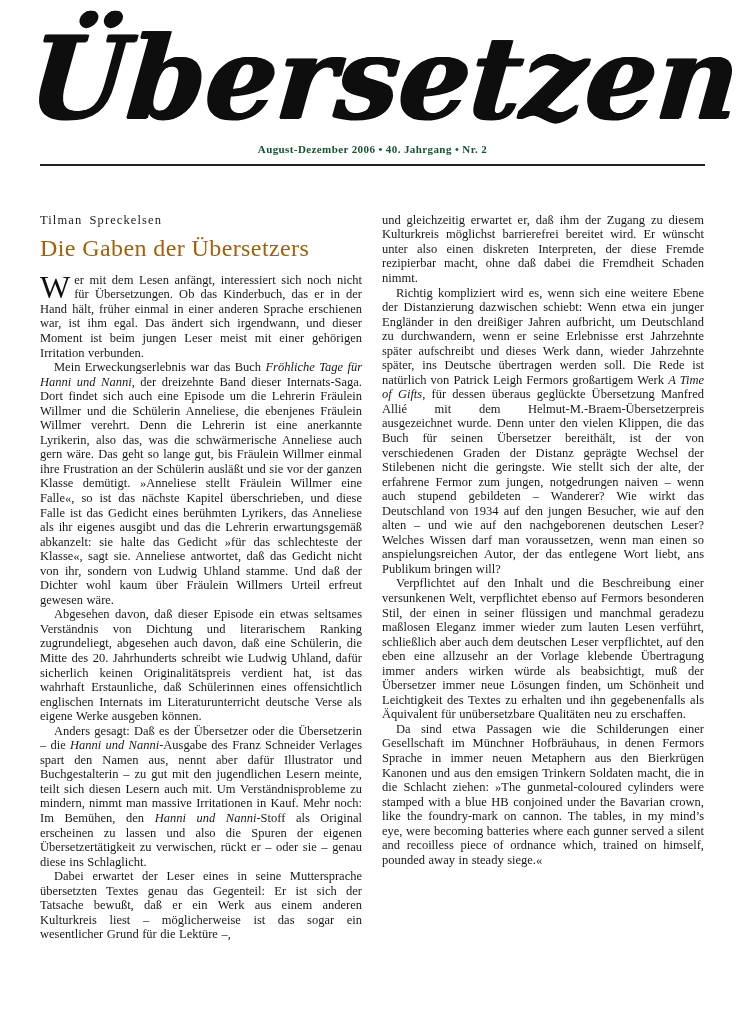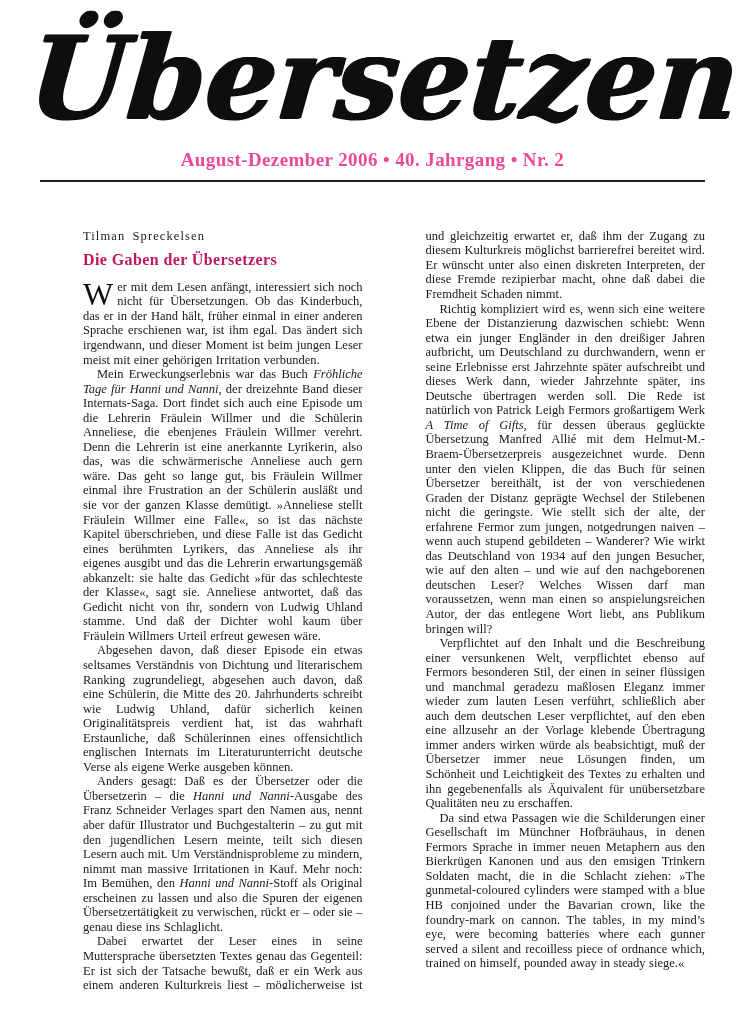--- a/index.html
+++ b/index.html
@@ -21,53 +21,52 @@
     font-weight: bold;
     font-size: 112px;
     line-height: 1.15;
     letter-spacing: 0px;
     white-space: nowrap;
     transform: skewX(-5deg) scaleY(1.02);
     text-shadow: 1.6px 0 0 currentColor, -0.8px 0 0 currentColor, 0 1px 0 currentColor;
     color: #0e0e0e;
   }
   .dateline {
-    margin-top: 6px;
-    font-size: 19px;
+    font-size: 11px;
     font-weight: bold;
     letter-spacing: 0.4px;
-    color: #ec4899;
+    color: #14532d;
   }
   .rule {
     border: none;
     border-top: 2px solid #222222;
     margin: 9px 40px 0 40px;
   }
   .columns {
     display: flex;
     gap: 20px;
     padding: 0 40px;
     margin-top: 47px;
     height: 760px;
     overflow: hidden;
   }
-  .col { width: 322px; margin-left: 43px; }
+  .col { width: 322px; }
   .author {
     font-size: 12.5px;
     letter-spacing: 1.1px;
     word-spacing: 3px;
     margin: 0 0 7px 0;
     color: #1c1c1c;
   }
   .headline {
-    font-size: 16px;
-    font-weight: bold;
+    font-size: 24px;
+    font-weight: normal;
     letter-spacing: 0.4px;
     margin: 0 0 11px 0;
-    color: #be185d;
+    color: #a16207;
   }
   .para {
     margin: 0;
     font-size: 12.5px;
     line-height: 14.55px;
     text-align: justify;
     word-spacing: 0.4px;
     color: #181818;
   }
   .para.indent { text-indent: 14px; }
@@ -93,21 +92,21 @@
 
   <main class="columns">
     <div class="col">
       <div class="author">Tilman Spreckelsen</div>
       <h2 class="headline">Die Gaben der Übersetzers</h2>
       <div class="paras">
           <p class="para"><span class="dropcap">W</span><span>er mit dem Lesen anfängt, interessiert sich noch nicht für Übersetzungen. Ob das Kinderbuch, das er in der Hand hält, früher einmal in einer anderen Sprache erschienen war, ist ihm egal. Das ändert sich irgendwann, und dieser Moment ist beim jungen Leser meist mit einer gehörigen Irritation verbunden.</span></p>
           <p class="para indent"><span>Mein Erweckungserlebnis war das Buch </span><em>Fröhliche Tage für Hanni und Nanni</em><span>, der dreizehnte Band dieser Internats-Saga. Dort findet sich auch eine Episode um die Lehrerin Fräulein Willmer und die Schülerin Anneliese, die ebenjenes Fräulein Willmer verehrt. Denn die Lehrerin ist eine anerkannte Lyrikerin, also das, was die schwärmerische Anneliese auch gern wäre. Das geht so lange gut, bis Fräulein Willmer einmal ihre Frustration an der Schülerin ausläßt und sie vor der ganzen Klasse demütigt. »Anneliese stellt Fräulein Willmer eine Falle«, so ist das nächste Kapitel überschrieben, und diese Falle ist das Gedicht eines berühmten Lyrikers, das Anneliese als ihr eigenes ausgibt und das die Lehrerin erwartungsgemäß abkanzelt: sie halte das Gedicht »für das schlechteste der Klasse«, sagt sie. Anneliese antwortet, daß das Gedicht nicht von ihr, sondern von Ludwig Uhland stamme. Und daß der Dichter wohl kaum über Fräulein Willmers Urteil erfreut gewesen wäre.</span></p>
           <p class="para indent"><span>Abgesehen davon, daß dieser Episode ein etwas seltsames Verständnis von Dichtung und literarischem Ranking zugrundeliegt, abgesehen auch davon, daß eine Schülerin, die Mitte des 20. Jahrhunderts schreibt wie Ludwig Uhland, dafür sicherlich keinen Originalitätspreis verdient hat, ist das wahrhaft Erstaunliche, daß Schülerinnen eines offensichtlich englischen Internats im Literaturunterricht deutsche Verse als eigene Werke ausgeben können.</span></p>
           <p class="para indent"><span>Anders gesagt: Daß es der Übersetzer oder die Übersetzerin – die </span><em>Hanni und Nanni</em><span>-Ausgabe des Franz Schneider Verlages spart den Namen aus, nennt aber dafür Illustrator und Buchgestalterin – zu gut mit den jugendlichen Lesern meinte, teilt sich diesen Lesern auch mit. Um Verständnisprobleme zu mindern, nimmt man massive Irritationen in Kauf. Mehr noch: Im Bemühen, den </span><em>Hanni und Nanni</em><span>-Stoff als Original erscheinen zu lassen und also die Spuren der eigenen Übersetzertätigkeit zu verwischen, rückt er – oder sie – genau diese ins Schlaglicht.</span></p>
-          <p class="para indent"><span>Dabei erwartet der Leser eines in seine Muttersprache übersetzten Textes genau das Gegenteil: Er ist sich der Tatsache bewußt, daß er ein Werk aus einem anderen Kulturkreis liest – möglicherweise ist das sogar ein verpflichtet Grund für die Lektüre –,</span></p>
+          <p class="para indent"><span>Dabei erwartet der Leser eines in seine Muttersprache übersetzten Textes genau das Gegenteil: Er ist sich der Tatsache bewußt, daß er ein Werk aus einem anderen Kulturkreis liest – möglicherweise ist das sogar ein wesentlicher Grund für die Lektüre –,</span></p>
         </div>
     </div>
     <div class="col">
       <div class="paras">
           <p class="para"><span>und gleichzeitig erwartet er, daß ihm der Zugang zu diesem Kulturkreis möglichst barrierefrei bereitet wird. Er wünscht unter also einen diskreten Interpreten, der diese Fremde rezipierbar macht, ohne daß dabei die Fremdheit Schaden nimmt.</span></p>
           <p class="para indent"><span>Richtig kompliziert wird es, wenn sich eine weitere Ebene der Distanzierung dazwischen schiebt: Wenn etwa ein junger Engländer in den dreißiger Jahren aufbricht, um Deutschland zu durchwandern, wenn er seine Erlebnisse erst Jahrzehnte später aufschreibt und dieses Werk dann, wieder Jahrzehnte später, ins Deutsche übertragen werden soll. Die Rede ist natürlich von Patrick Leigh Fermors großartigem Werk </span><em>A Time of Gifts</em><span>, für dessen überaus geglückte Übersetzung Manfred Allié mit dem Helmut-M.-Braem-Übersetzerpreis ausgezeichnet wurde. Denn unter den vielen Klippen, die das Buch für seinen Übersetzer bereithält, ist der von verschiedenen Graden der Distanz geprägte Wechsel der Stilebenen nicht die geringste. Wie stellt sich der alte, der erfahrene Fermor zum jungen, notgedrungen naiven – wenn auch stupend gebildeten – Wanderer? Wie wirkt das Deutschland von 1934 auf den jungen Besucher, wie auf den alten – und wie auf den nachgeborenen deutschen Leser? Welches Wissen darf man voraussetzen, wenn man einen so anspielungsreichen Autor, der das entlegene Wort liebt, ans Publikum bringen will?</span></p>
           <p class="para indent"><span>Verpflichtet auf den Inhalt und die Beschreibung einer versunkenen Welt, verpflichtet ebenso auf Fermors besonderen Stil, der einen in seiner flüssigen und manchmal geradezu maßlosen Eleganz immer wieder zum lauten Lesen verführt, schließlich aber auch dem deutschen Leser verpflichtet, auf den eben eine allzusehr an der Vorlage klebende Übertragung immer anders wirken würde als beabsichtigt, muß der Übersetzer immer neue Lösungen finden, um Schönheit und Leichtigkeit des Textes zu erhalten und ihn gegebenenfalls als Äquivalent für unübersetzbare Qualitäten neu zu erschaffen.</span></p>
           <p class="para indent"><span>Da sind etwa Passagen wie die Schilderungen einer Gesellschaft im Münchner Hofbräuhaus, in denen Fermors Sprache in immer neuen Metaphern aus den Bierkrügen Kanonen und aus den emsigen Trinkern Soldaten macht, die in die Schlacht ziehen: »The gunmetal-coloured cylinders were stamped with a blue HB conjoined under the Bavarian crown, like the foundry-mark on cannon. The tables, in my mind’s eye, were becoming batteries where each gunner served a silent and recoilless piece of ordnance which, trained on himself, pounded away in steady siege.«</span></p>
         </div>
     </div>

